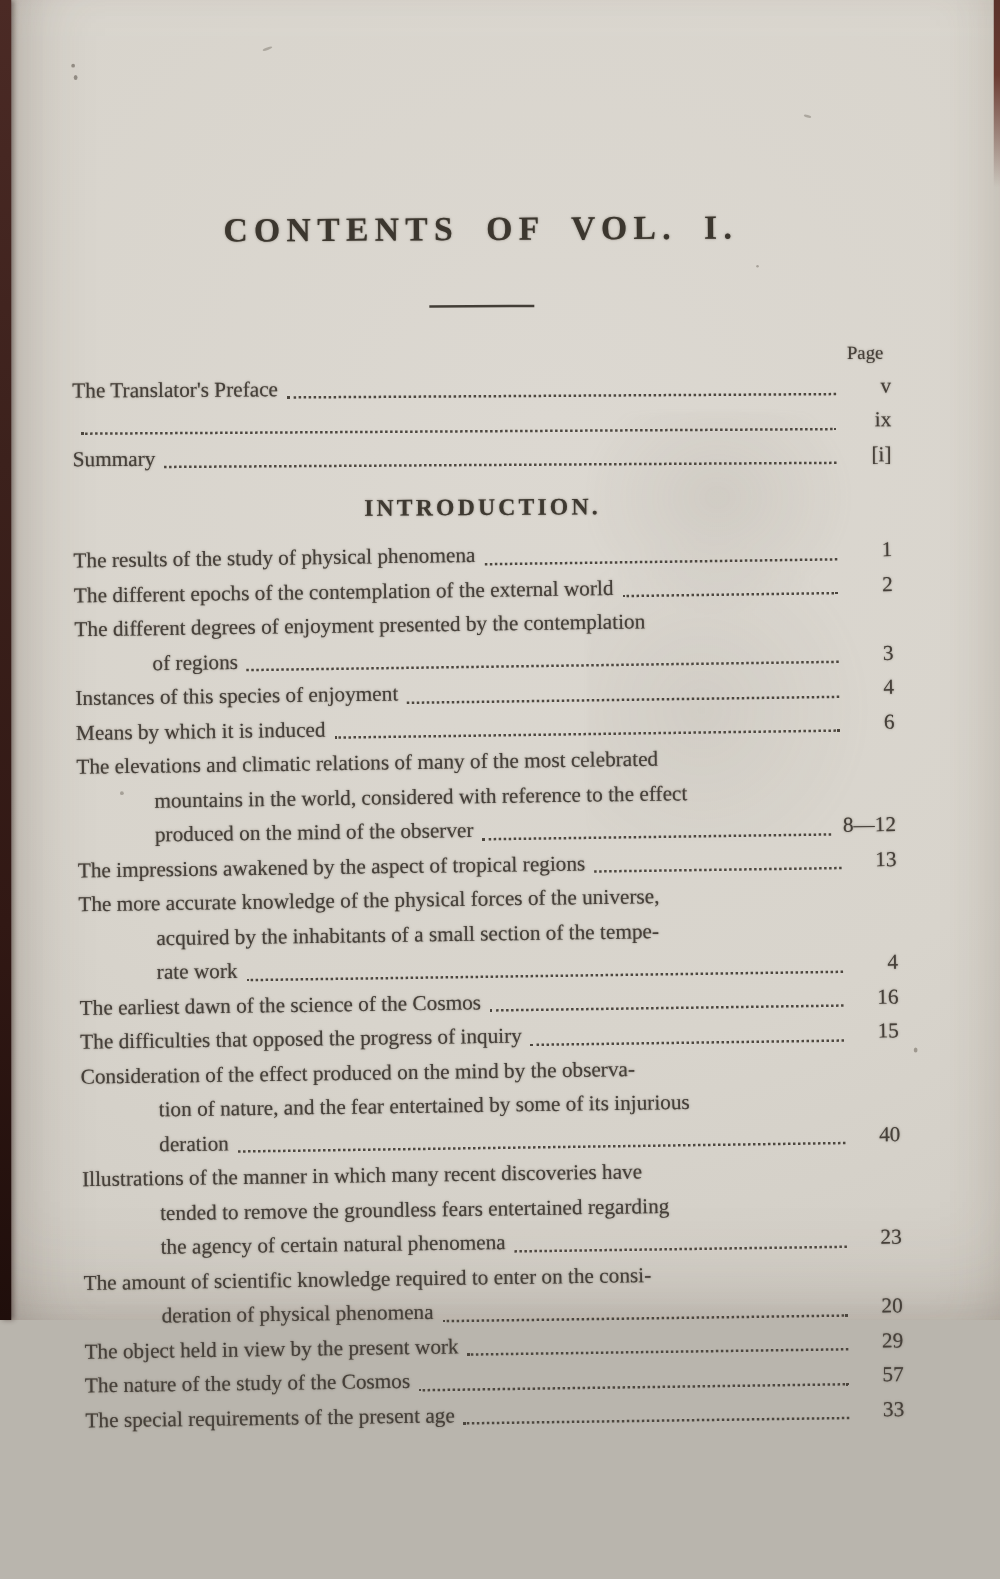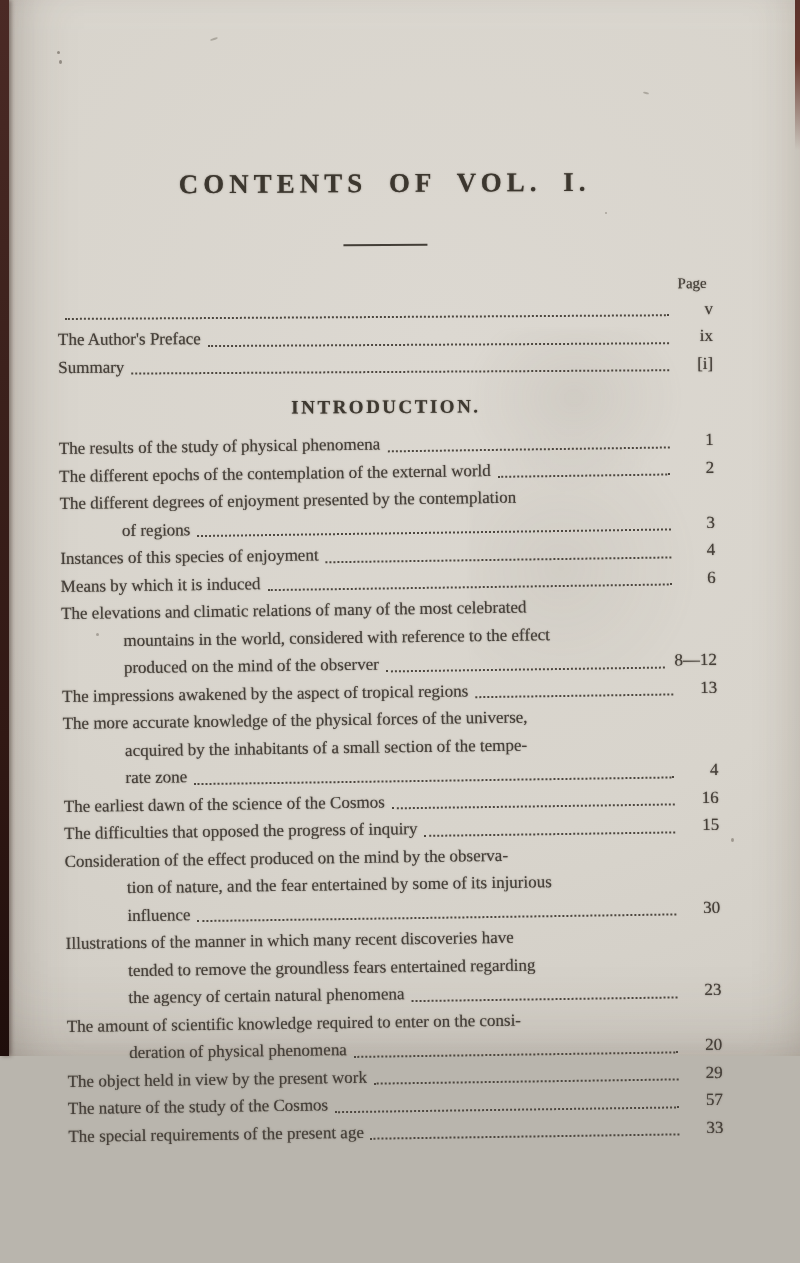--- a/index.html
+++ b/index.html
@@ -144,27 +144,27 @@
   </div>
 
   <div class="content">
     <h1 class="page-title">CONTENTS OF VOL. I.</h1>
     <hr class="title-divider">
     <div class="page-column-label">Page</div>
 
     <div class="toc toc-front-matter">
         <div class="entry">
           <div class="line">
+            <span class="txt">The Translator's Preface</span>
             <span class="leader"></span>
             <span class="pg">v</span>
           </div>
         </div>
         <div class="entry">
           <div class="line">
-            <span class="txt">The Author's Preface</span>
             <span class="leader"></span>
             <span class="pg">ix</span>
           </div>
         </div>
         <div class="entry">
           <div class="line">
             <span class="txt">Summary</span>
             <span class="leader"></span>
             <span class="pg">[i]</span>
           </div>
@@ -233,21 +233,21 @@
           </div>
         </div>
         <div class="entry">
           <div class="line">
             <span class="txt">The more accurate knowledge of the physical forces of the universe,</span>
           </div>
           <div class="line cont">
             <span class="txt">acquired by the inhabitants of a small section of the tempe-</span>
           </div>
           <div class="line cont">
-            <span class="txt">rate zone</span>
+            <span class="txt">rate work</span>
             <span class="leader"></span>
             <span class="pg">4</span>
           </div>
         </div>
         <div class="entry">
           <div class="line">
             <span class="txt">The earliest dawn of the science of the Cosmos</span>
             <span class="leader"></span>
             <span class="pg">16</span>
           </div>
@@ -260,23 +260,23 @@
           </div>
         </div>
         <div class="entry">
           <div class="line">
             <span class="txt">Consideration of the effect produced on the mind by the observa-</span>
           </div>
           <div class="line cont">
             <span class="txt">tion of nature, and the fear entertained by some of its injurious</span>
           </div>
           <div class="line cont">
-            <span class="txt">influence</span>
-            <span class="leader"></span>
-            <span class="pg">30</span>
+            <span class="txt">deration</span>
+            <span class="leader"></span>
+            <span class="pg">40</span>
           </div>
         </div>
         <div class="entry">
           <div class="line">
             <span class="txt">Illustrations of the manner in which many recent discoveries have</span>
           </div>
           <div class="line cont">
             <span class="txt">tended to remove the groundless fears entertained regarding</span>
           </div>
           <div class="line cont">

